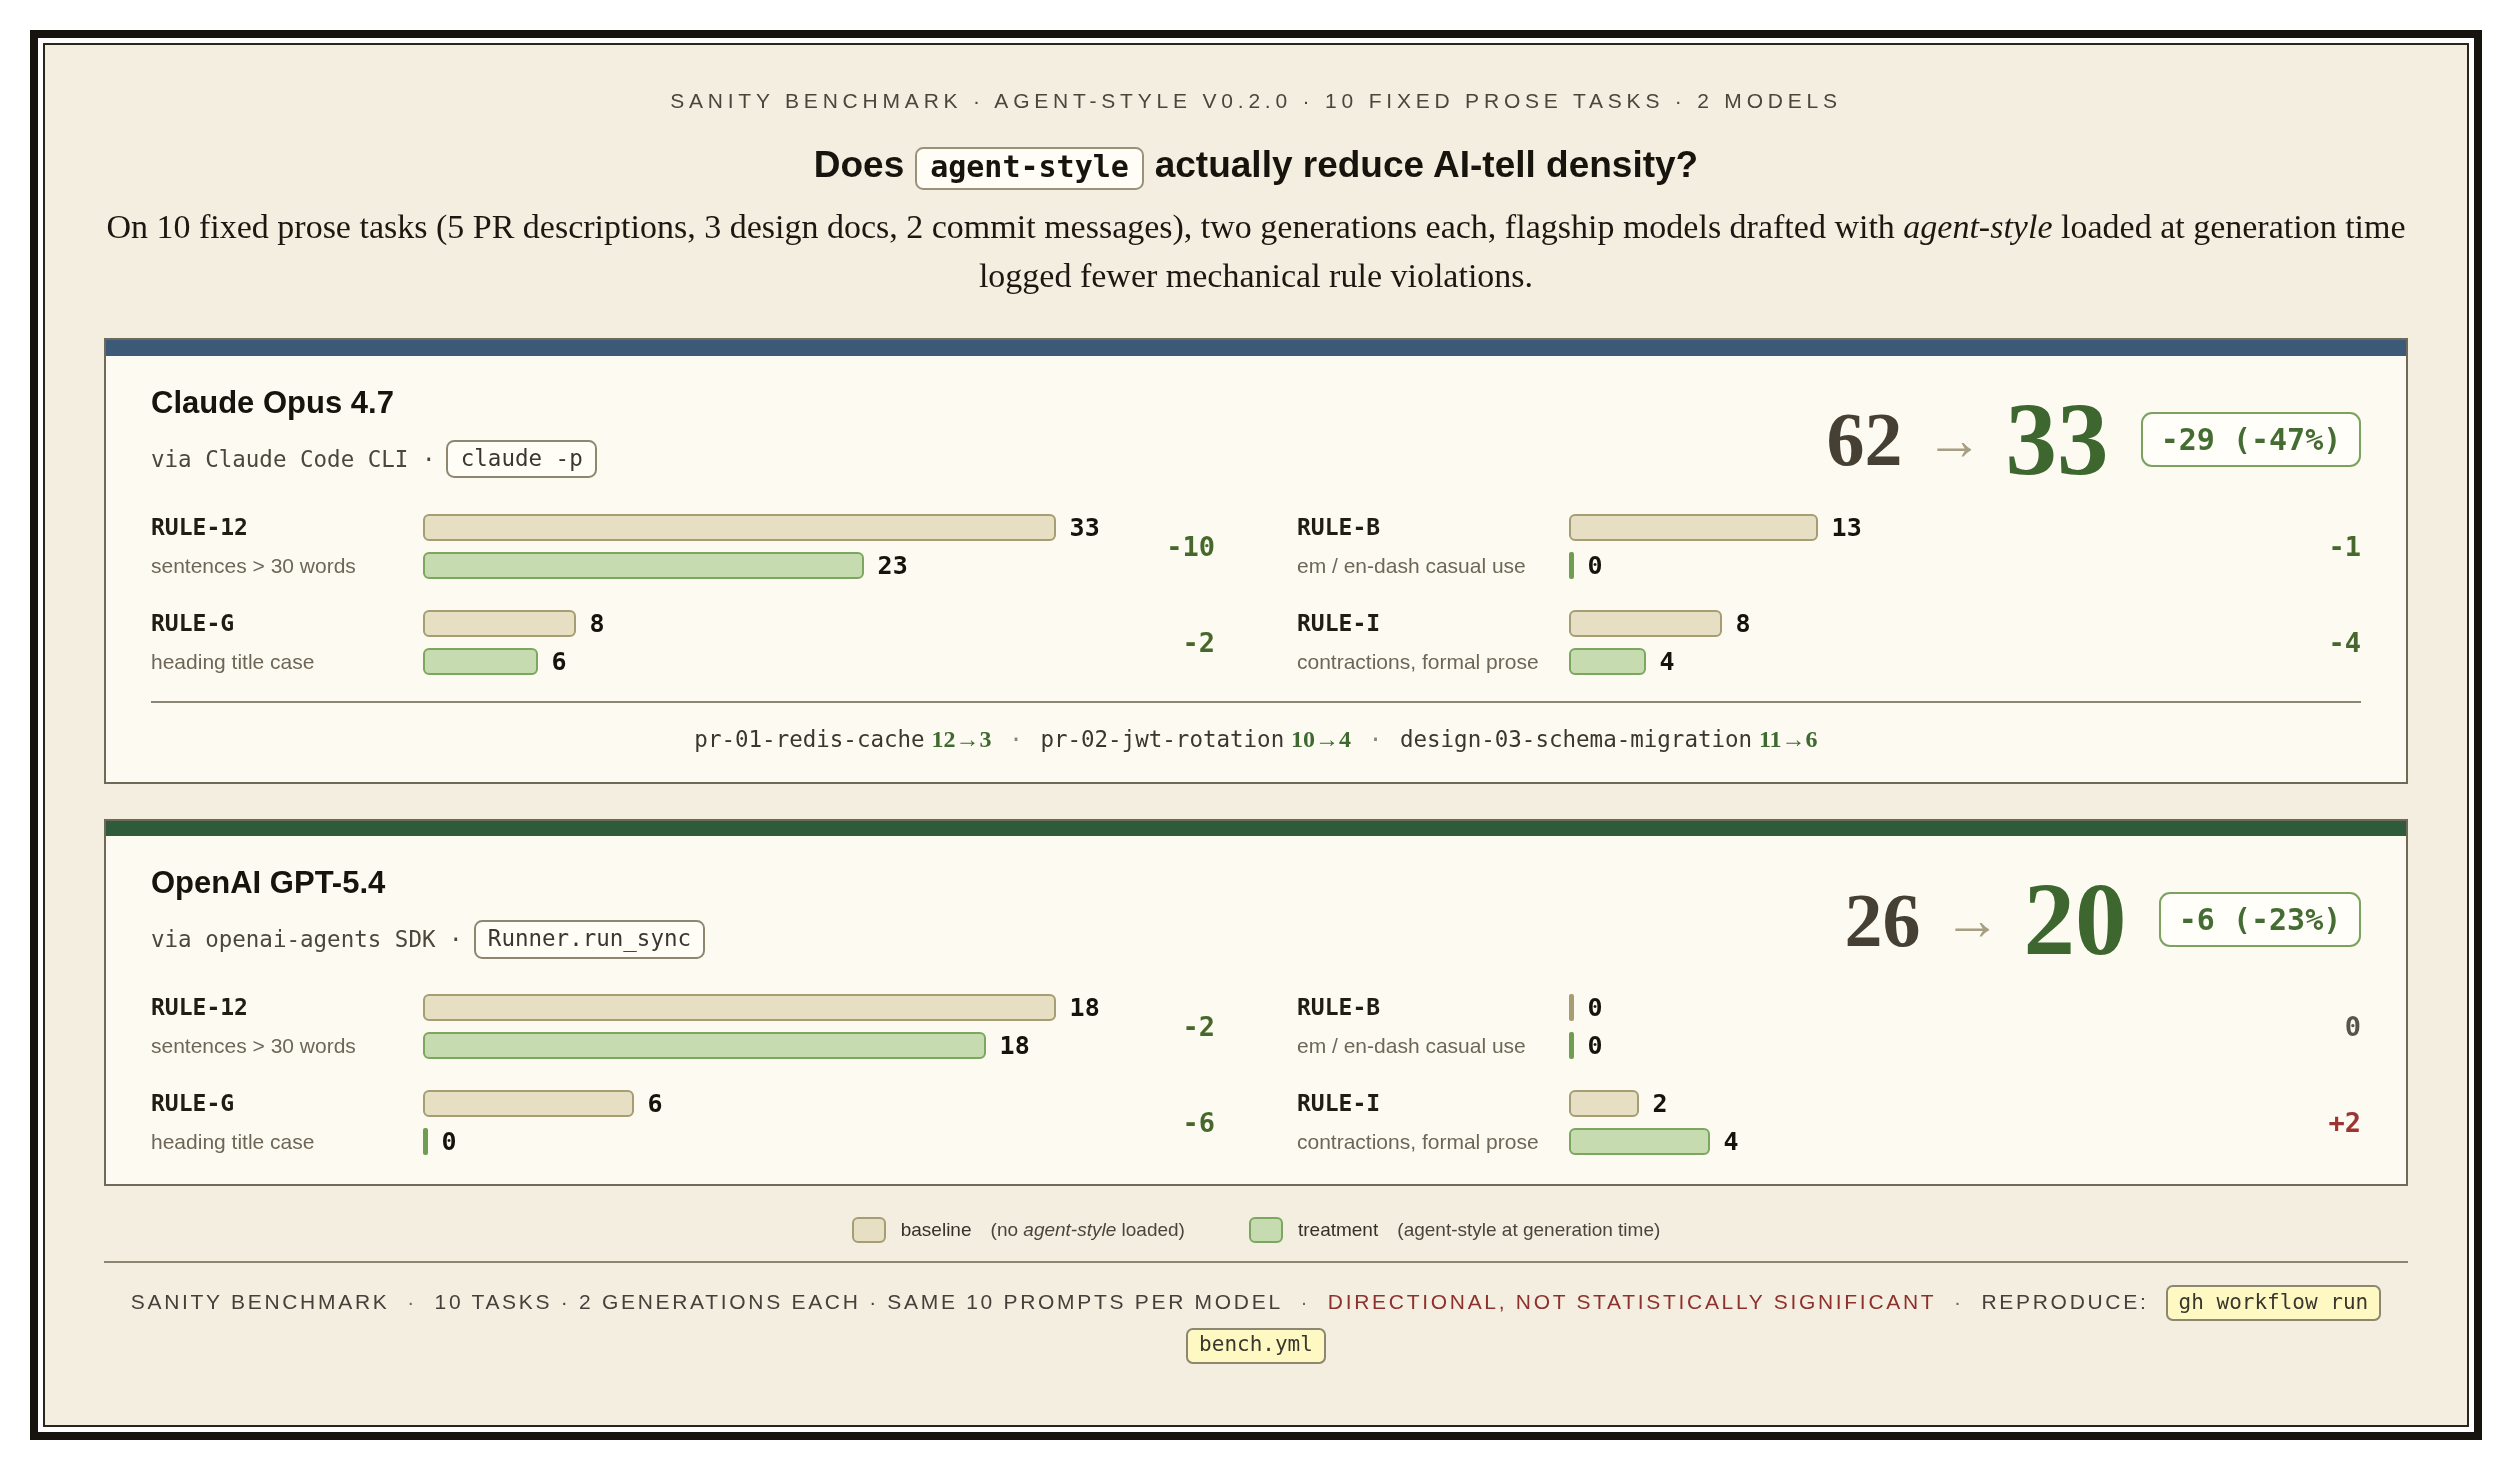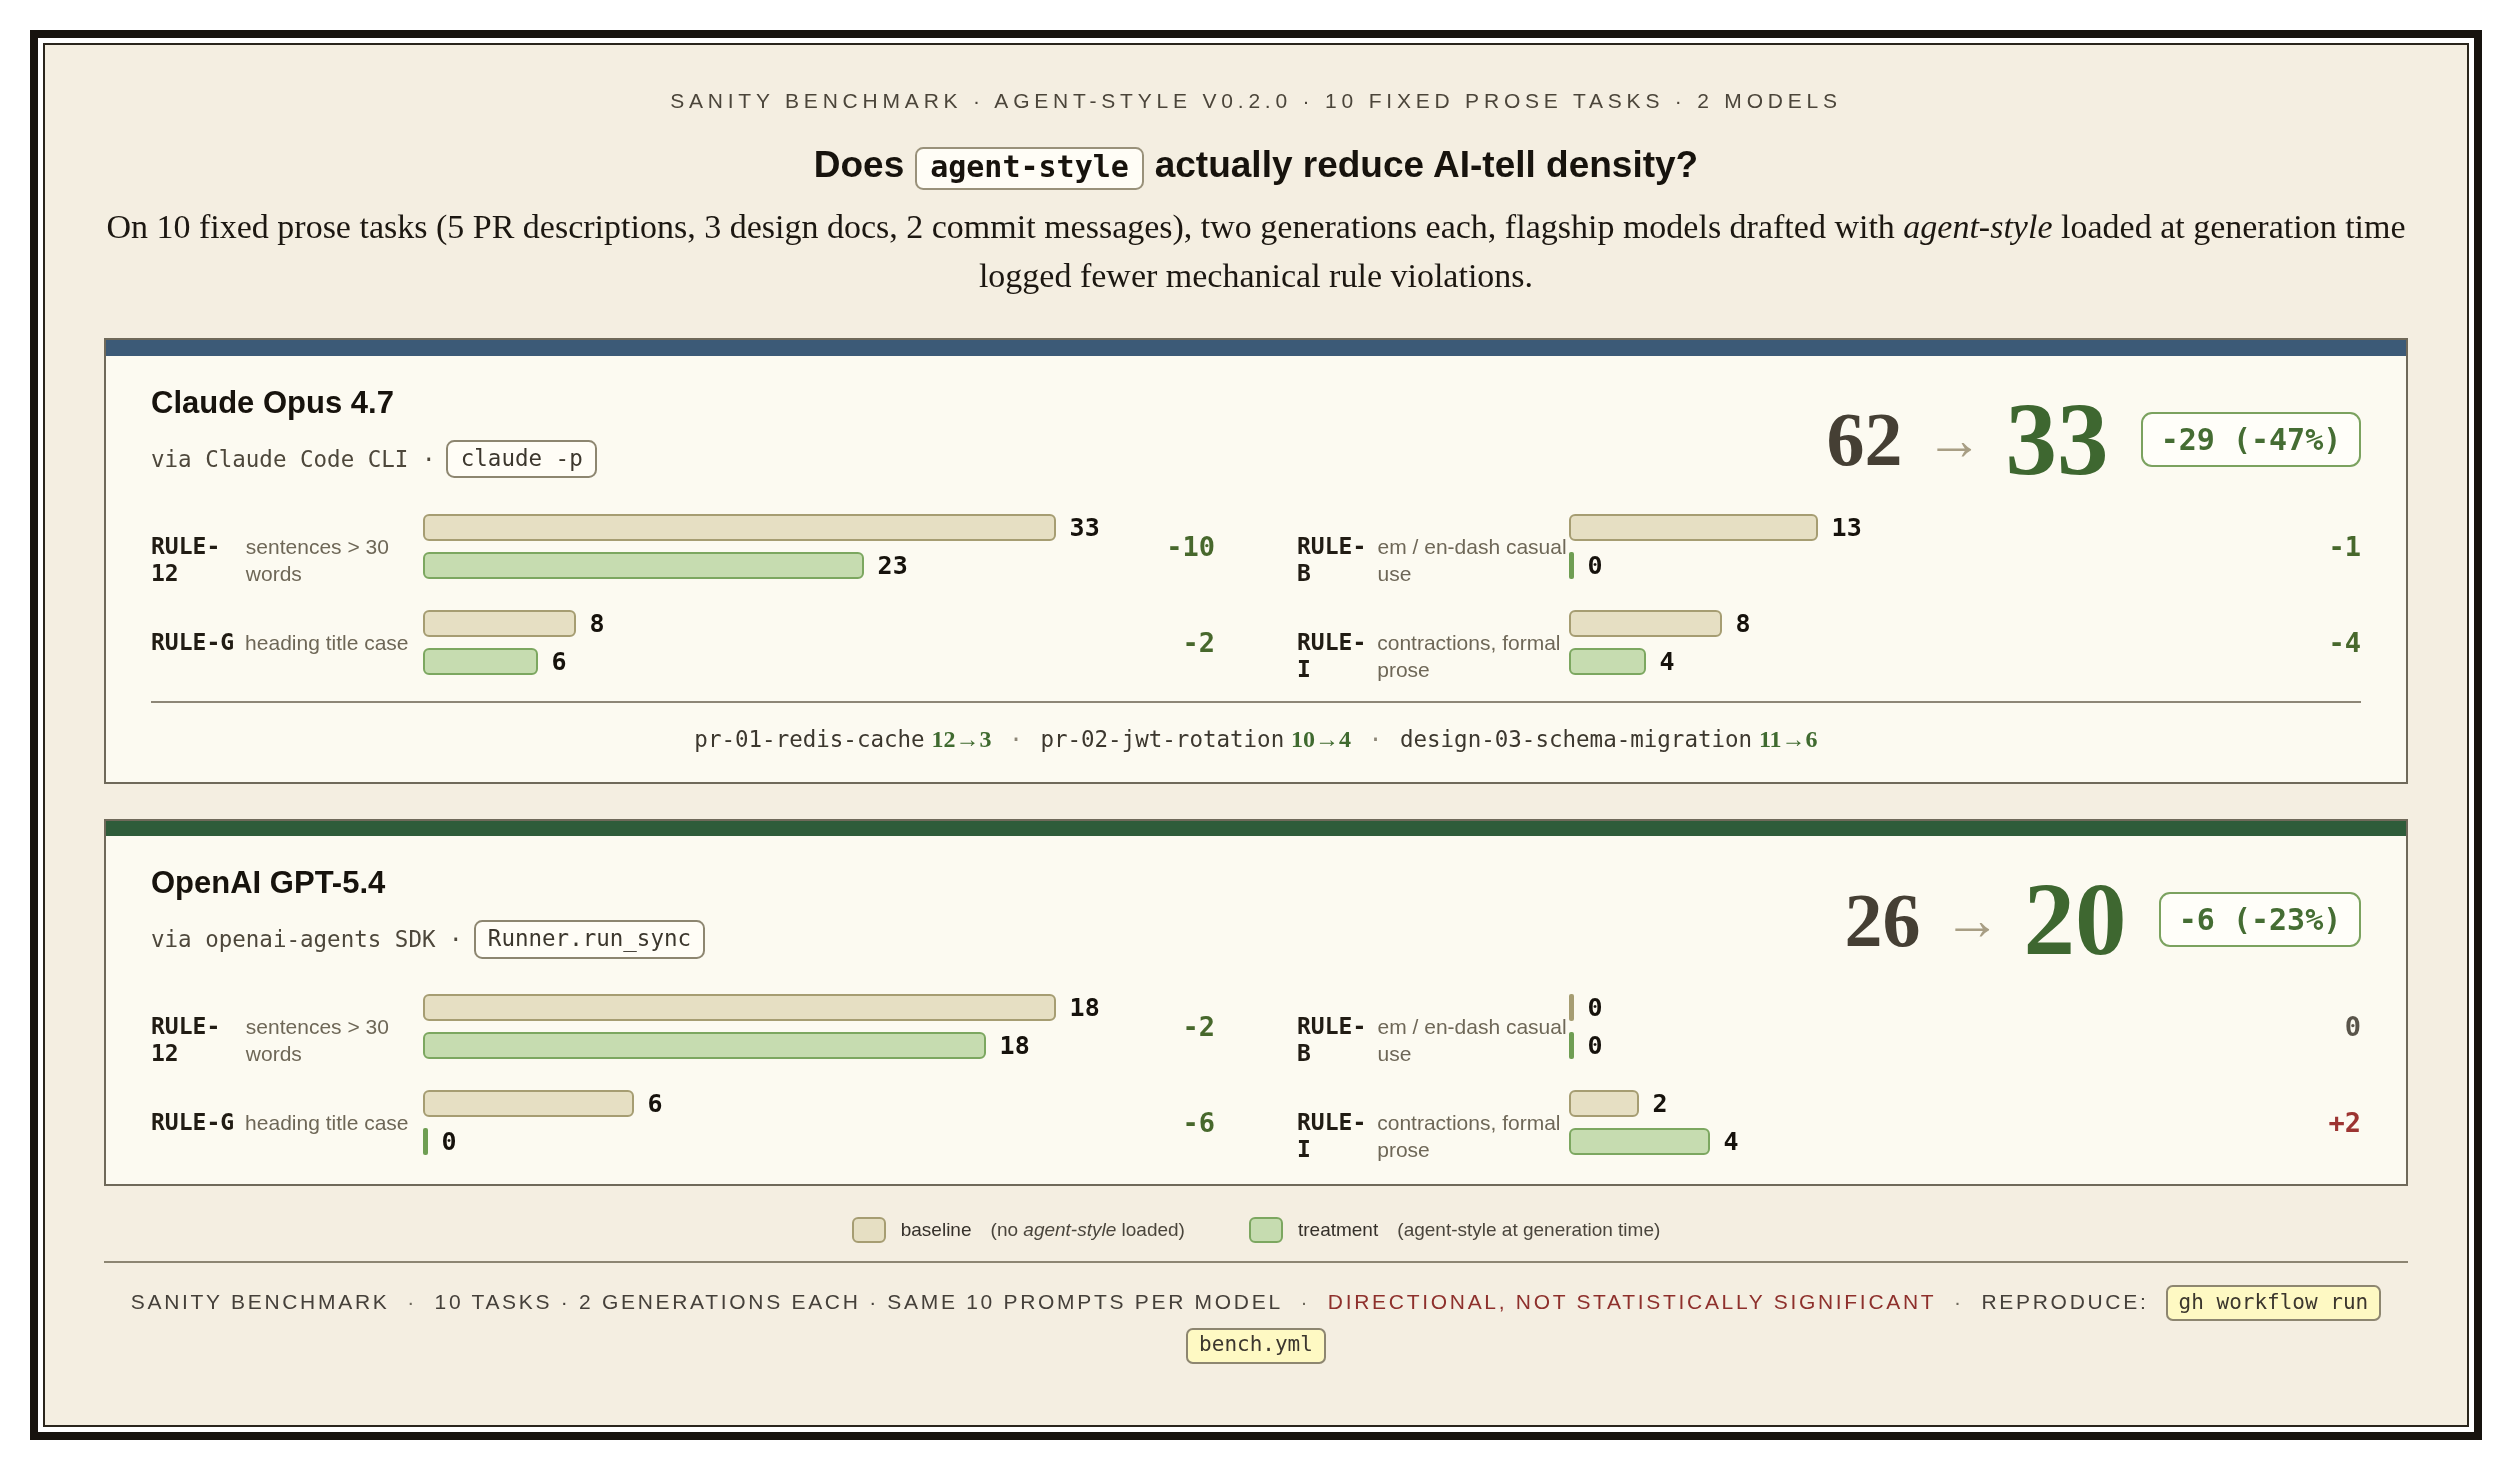--- a/index.html
+++ b/index.html
@@ -32,21 +32,21 @@
   .summary { display:flex; align-items:center; gap:23px; margin-top:2.7px; }
   .num-before { font-family:"Liberation Serif",serif; font-weight:bold; font-size:76px; color:#453f34; line-height:1; }
   .num-arrow { font-size:57px; color:#a89e84; line-height:1; }
   .num-after { font-family:"Liberation Serif",serif; font-weight:bold; font-size:103px; line-height:1; color:#3e6730; }
   .delta-chip { font-family:"DejaVu Sans Mono",monospace; font-weight:bold; font-size:30px; color:#456d33;
                 border:2.7px solid #7ba25f; border-radius:11px; background:#fffef9; padding:8.2px 17.7px; margin-left:9.5px; }
 
   
   .rules { margin-top:23px; display:grid; grid-template-columns:1fr 1fr; column-gap:82px; row-gap:31px; }
   .rule { display:grid; grid-template-columns:272px 1fr 95px; align-items:center; }
-  .rule-meta { display:flex; flex-direction:row; gap:11px; }
+  .rule-meta { display:flex; flex-direction:column; gap:11px; }
   .rule-id { font-family:"DejaVu Sans Mono",monospace; font-weight:bold; font-size:23px; color:#211c14; height:27px; line-height:27px; }
   .rule-desc { font-size:21px; color:#6e6757; height:27px; line-height:27px; }
   .bars { display:flex; flex-direction:column; gap:11px; }
   .bar-line { display:flex; align-items:center; gap:13.6px; height:27px; }
   .bar { height:27px; border-radius:6.1px; }
   .bar.baseline  { background:#e6dfc3; border:2.7px solid #a69d72; }
   .bar.treatment { background:#c6dcb0; border:2.7px solid #7ca760; }
   .bar.tick { border:none; border-radius:2px; }
   .bar.tick.baseline  { background:#a69d72; }
   .bar.tick.treatment { background:#6f9e53; }

